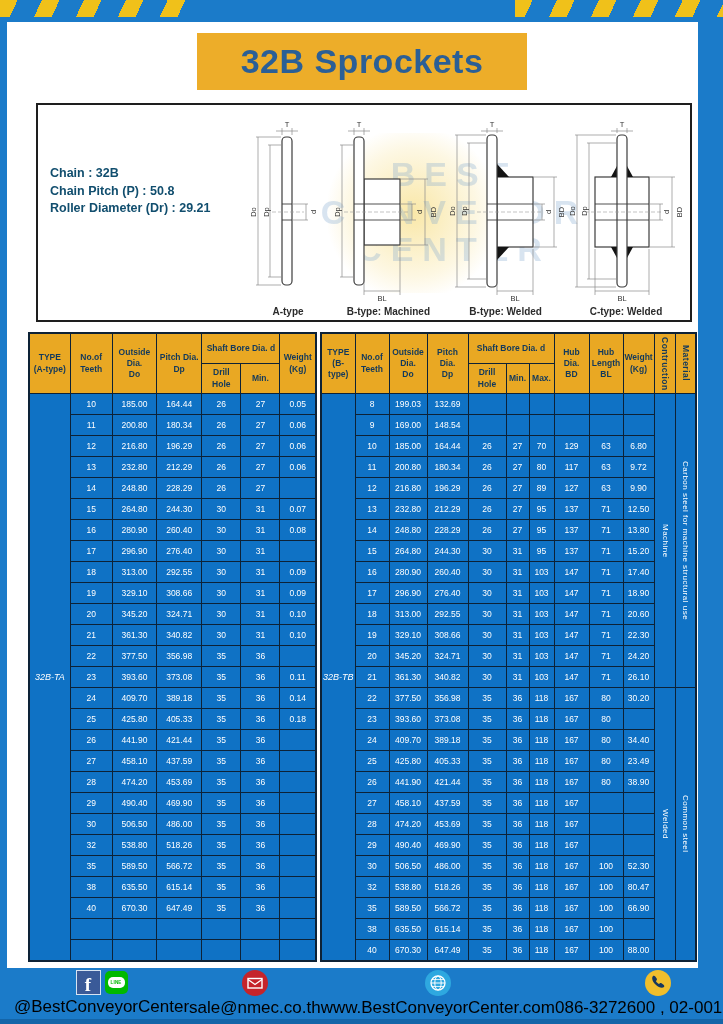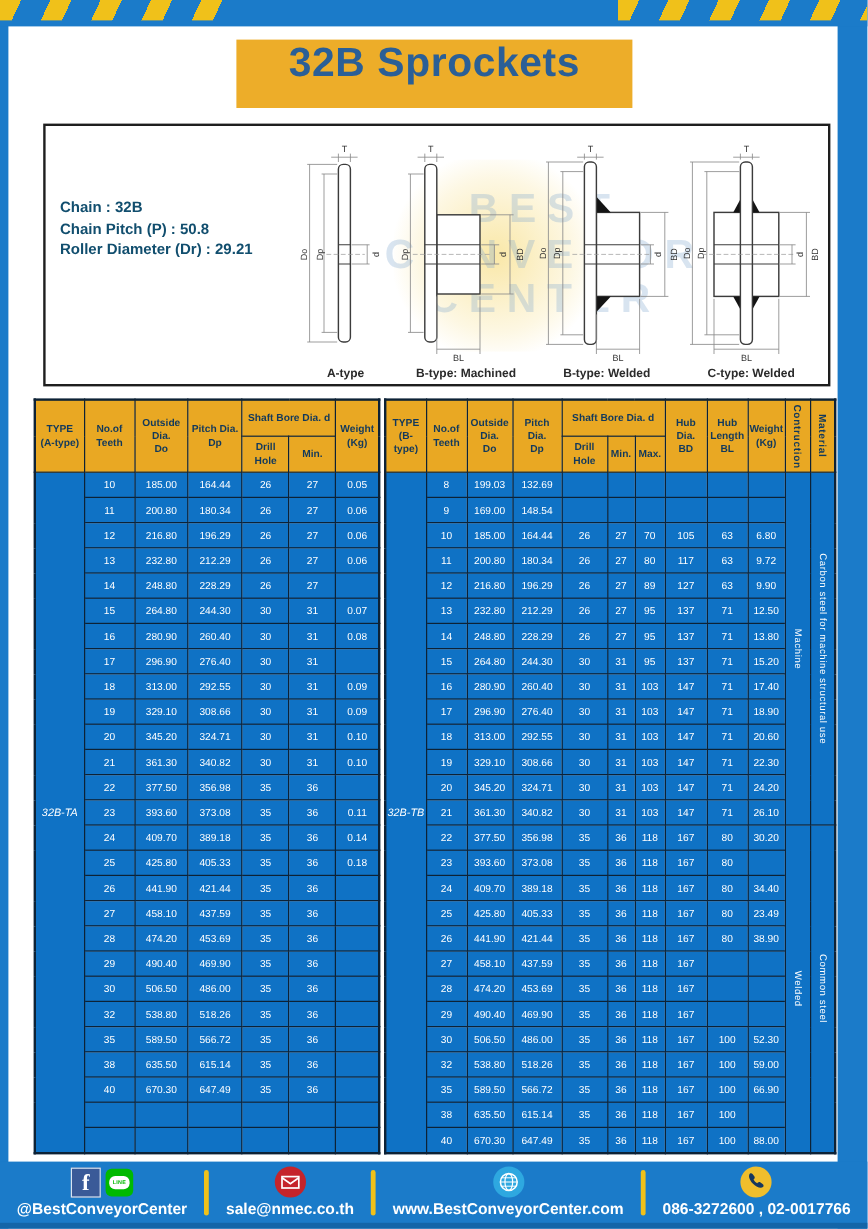--- a/index.html
+++ b/index.html
@@ -9,21 +9,21 @@
   
   .top-bar{position:absolute;top:0;left:0;width:723px;height:22px;background:#1B7BC9;overflow:hidden;z-index:5;}
   .stripe-band{position:absolute;top:0;height:17px;background:repeating-linear-gradient(115deg,#F0C11A 0 16px,rgba(0,0,0,0) 16px 38px);}
   .stripe-left{left:0;width:200px;}
   .stripe-right{left:515px;width:208px;}
   .frame-left{position:absolute;top:0;left:0;width:7px;height:1024px;background:#1B7BC9;z-index:4;}
   .frame-right{position:absolute;top:0;right:0;width:25px;height:1024px;background:#1B7BC9;z-index:4;}
 
   
   .title-banner{position:absolute;top:33px;left:197px;width:330px;height:57px;background:#EDAD29;
-    display:flex;align-items:flex-start;justify-content:center;}
+    display:flex;align-items:center;justify-content:center;}
   .title-banner span{font-size:34px;font-weight:bold;color:#2B5F96;letter-spacing:0.5px;}
 
   
   .diagram-box{position:absolute;top:103px;left:36px;width:652px;height:215px;border:2px solid #1e1e1e;background:#fff;overflow:hidden;}
   .specs{position:absolute;left:12px;top:60px;z-index:2;}
   .spec-line{font-size:12.5px;font-weight:bold;color:#114E6E;line-height:17.5px;white-space:nowrap;}
   .watermark{position:absolute;left:190px;top:10px;right:10px;bottom:10px;display:flex;flex-direction:column;
     align-items:center;justify-content:center;z-index:0;color:rgba(125,165,205,0.30);font-weight:bold;
     font-size:34px;letter-spacing:9px;line-height:1.1;text-align:center;}
   .wm-blob{position:absolute;left:290px;top:28px;width:170px;height:160px;z-index:0;
@@ -51,21 +51,21 @@
   .spec-table th.vhead{writing-mode:vertical-rl;padding:2px 0;letter-spacing:0.5px;}
   .spec-table td.vcell{writing-mode:vertical-rl;letter-spacing:0.5px;font-size:8px;}
   .spec-table td.type-cell{font-size:9px;font-style:italic;}
 
   
   .footer{position:absolute;bottom:0;left:0;width:723px;height:56px;background:#1B7BC9;z-index:6;
     display:flex;align-items:center;justify-content:space-between;padding:0 14px;box-sizing:border-box;
     border-bottom:5px solid #1465A8;}
   .f-group{display:flex;flex-direction:column;align-items:center;gap:2px;}
   .f-icons{display:flex;gap:4px;align-items:center;}
-  .f-label{font-size:13px;font-weight:bold;color:#ffffff;white-space:nowrap;}
+  .f-label{font-size:17px;font-weight:normal;color:#000000;white-space:nowrap;}
   .f-div{width:4px;height:38px;background:#F0C11A;border-radius:2px;}
   .icon-fb{width:23px;height:23px;background:#3A5A98;border:1px solid #d8e4f2;display:flex;align-items:flex-end;
     justify-content:center;color:#fff;font-weight:bold;font-size:19px;line-height:0.95;font-family:"Liberation Serif",serif;overflow:hidden;}
   .icon-line{width:23px;height:23px;background:#00B900;border-radius:5px;display:flex;align-items:center;justify-content:center;}
   .line-bubble{width:17px;height:11px;background:#fff;border-radius:5px;display:flex;align-items:center;justify-content:center;
     font-size:4.5px;font-weight:bold;color:#00B900;letter-spacing:0.2px;}
   .icon-circle{width:26px;height:26px;border-radius:50%;display:flex;align-items:center;justify-content:center;}
   .icon-mail{background:#C5242B;}
   .icon-globe{background:#2EA8E0;}
   .icon-phone{background:#F0BE2C;}
@@ -559,21 +559,21 @@
             <td></td>
             <td></td>
           </tr>
           <tr>
             <td>10</td>
             <td>185.00</td>
             <td>164.44</td>
             <td>26</td>
             <td>27</td>
             <td>70</td>
-            <td>105</td>
+            <td>129</td>
             <td>63</td>
             <td>6.80</td>
           </tr>
           <tr>
             <td>11</td>
             <td>200.80</td>
             <td>180.34</td>
             <td>26</td>
             <td>27</td>
             <td>80</td>
@@ -794,21 +794,21 @@
           </tr>
           <tr>
             <td>32</td>
             <td>538.80</td>
             <td>518.26</td>
             <td>35</td>
             <td>36</td>
             <td>118</td>
             <td>167</td>
             <td>100</td>
-            <td>59.00</td>
+            <td>80.47</td>
           </tr>
           <tr>
             <td>35</td>
             <td>589.50</td>
             <td>566.72</td>
             <td>35</td>
             <td>36</td>
             <td>118</td>
             <td>167</td>
             <td>100</td>

